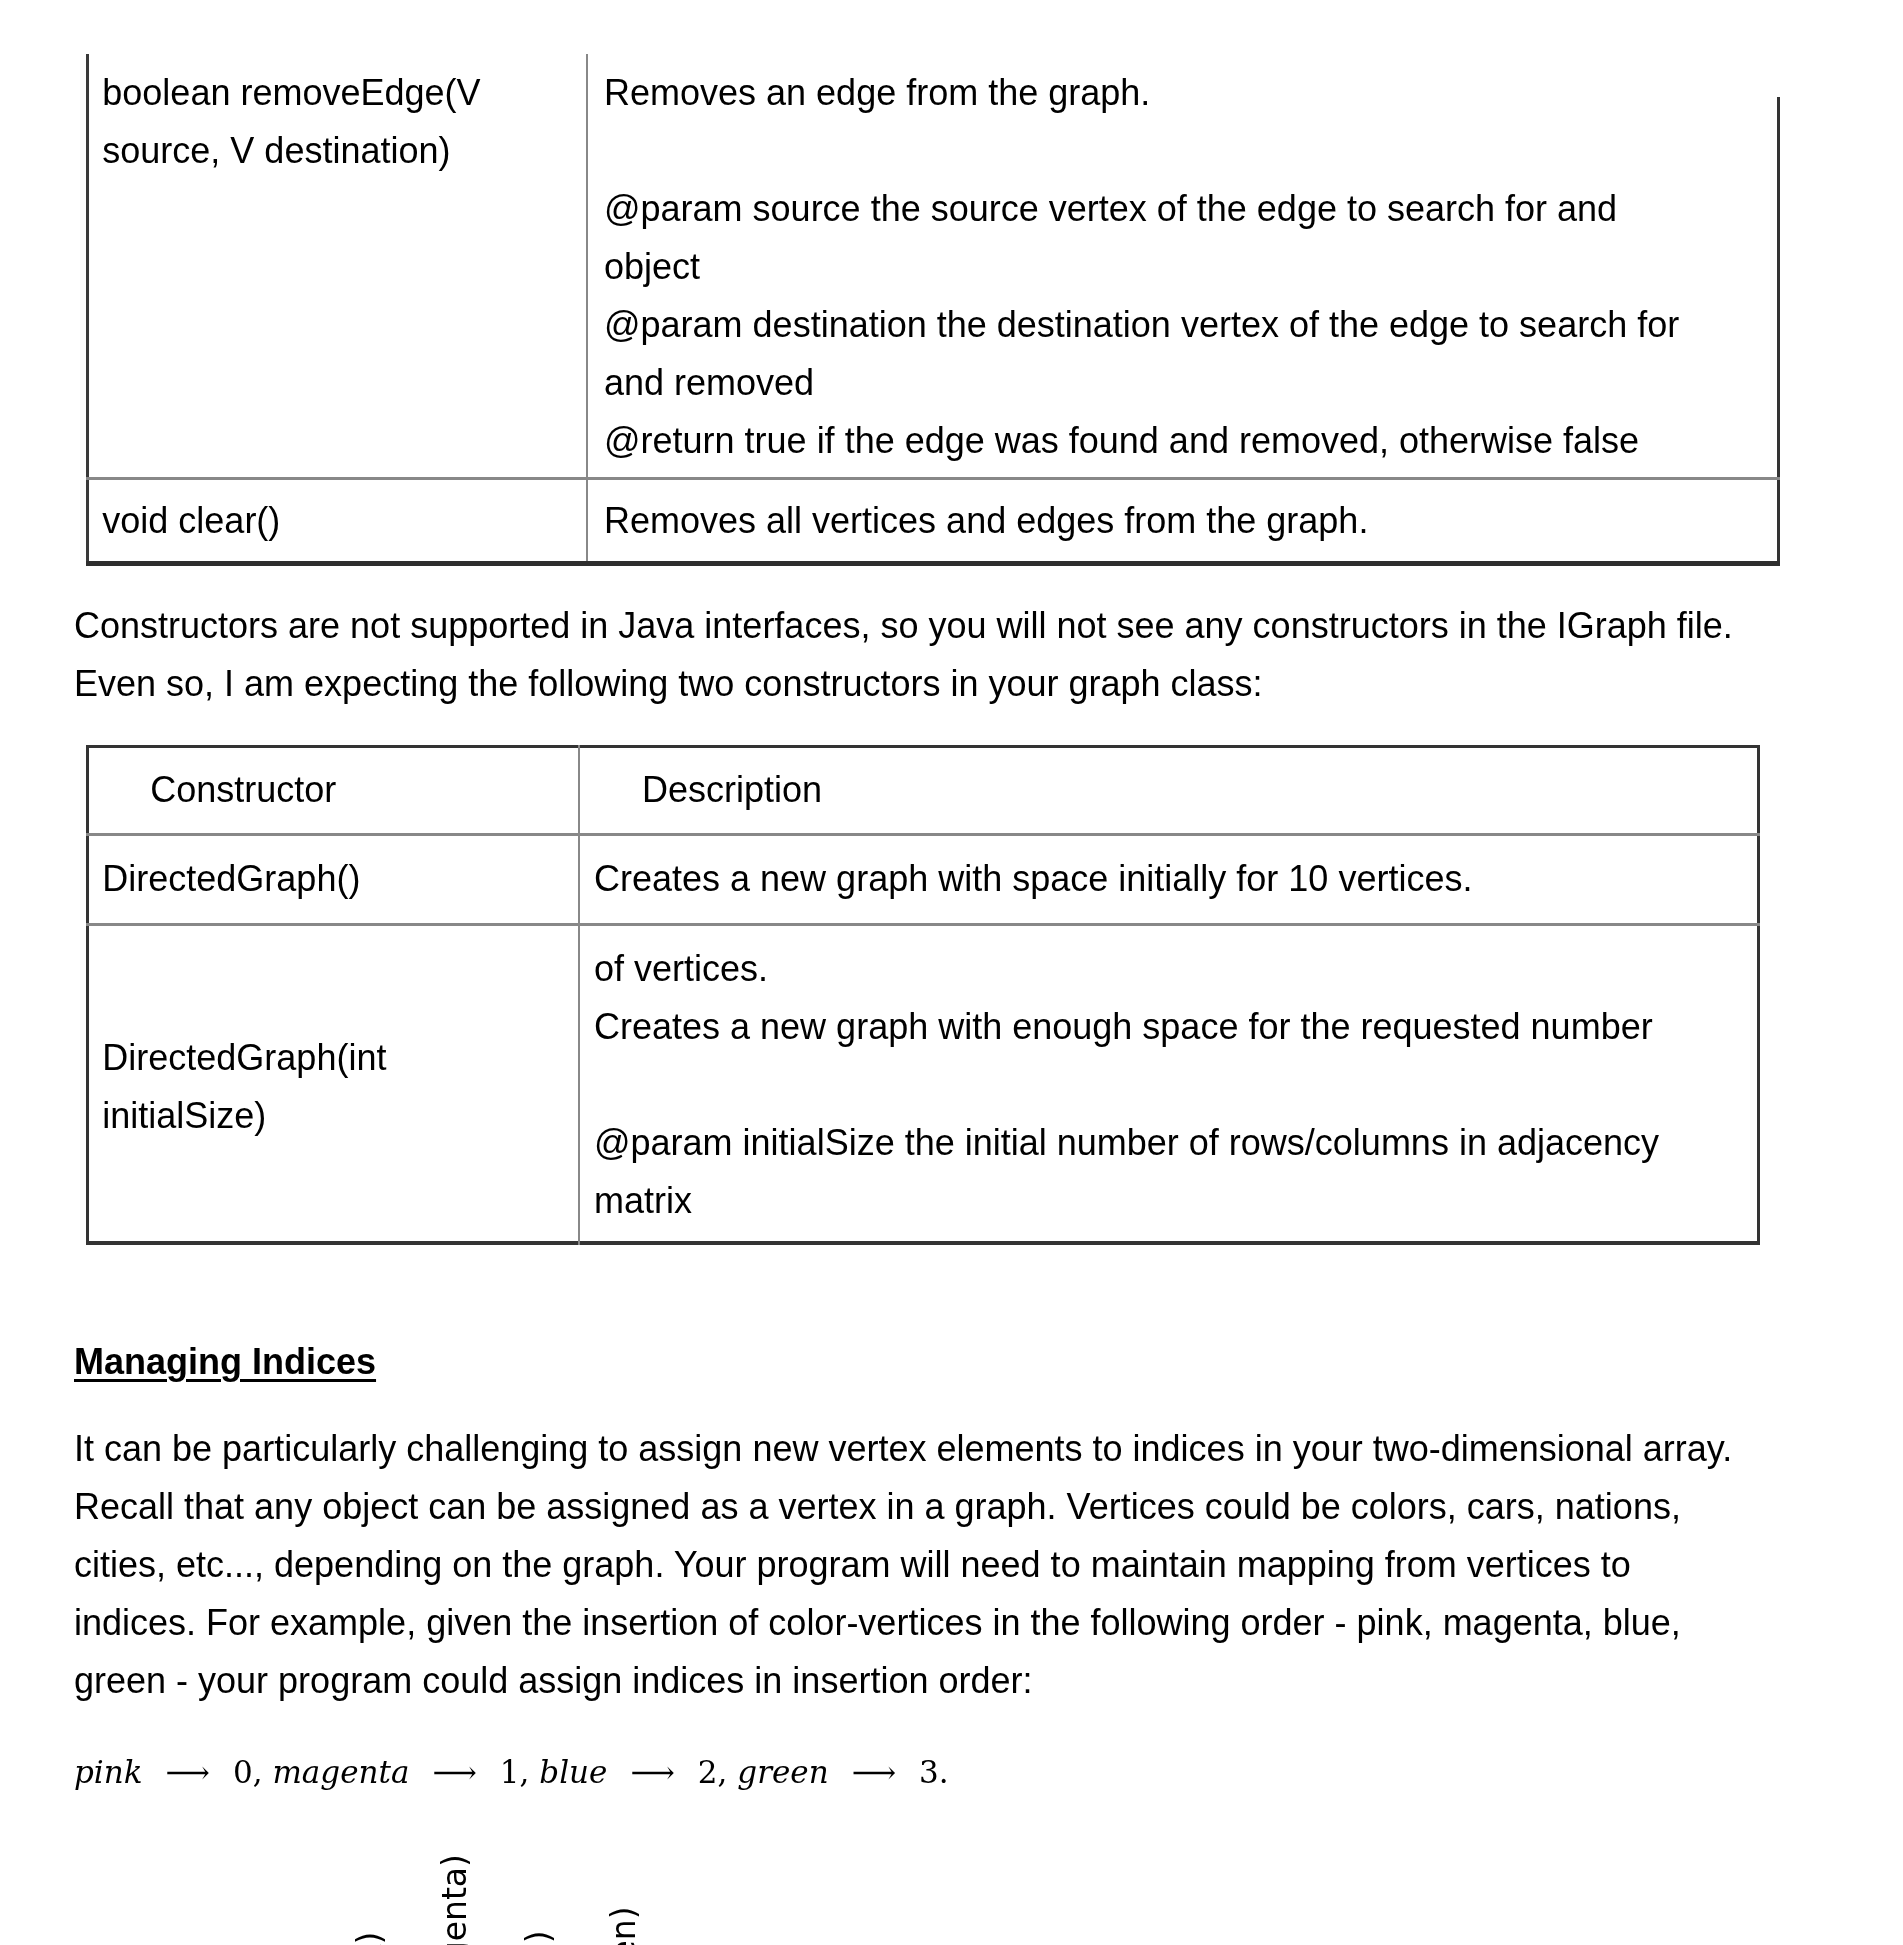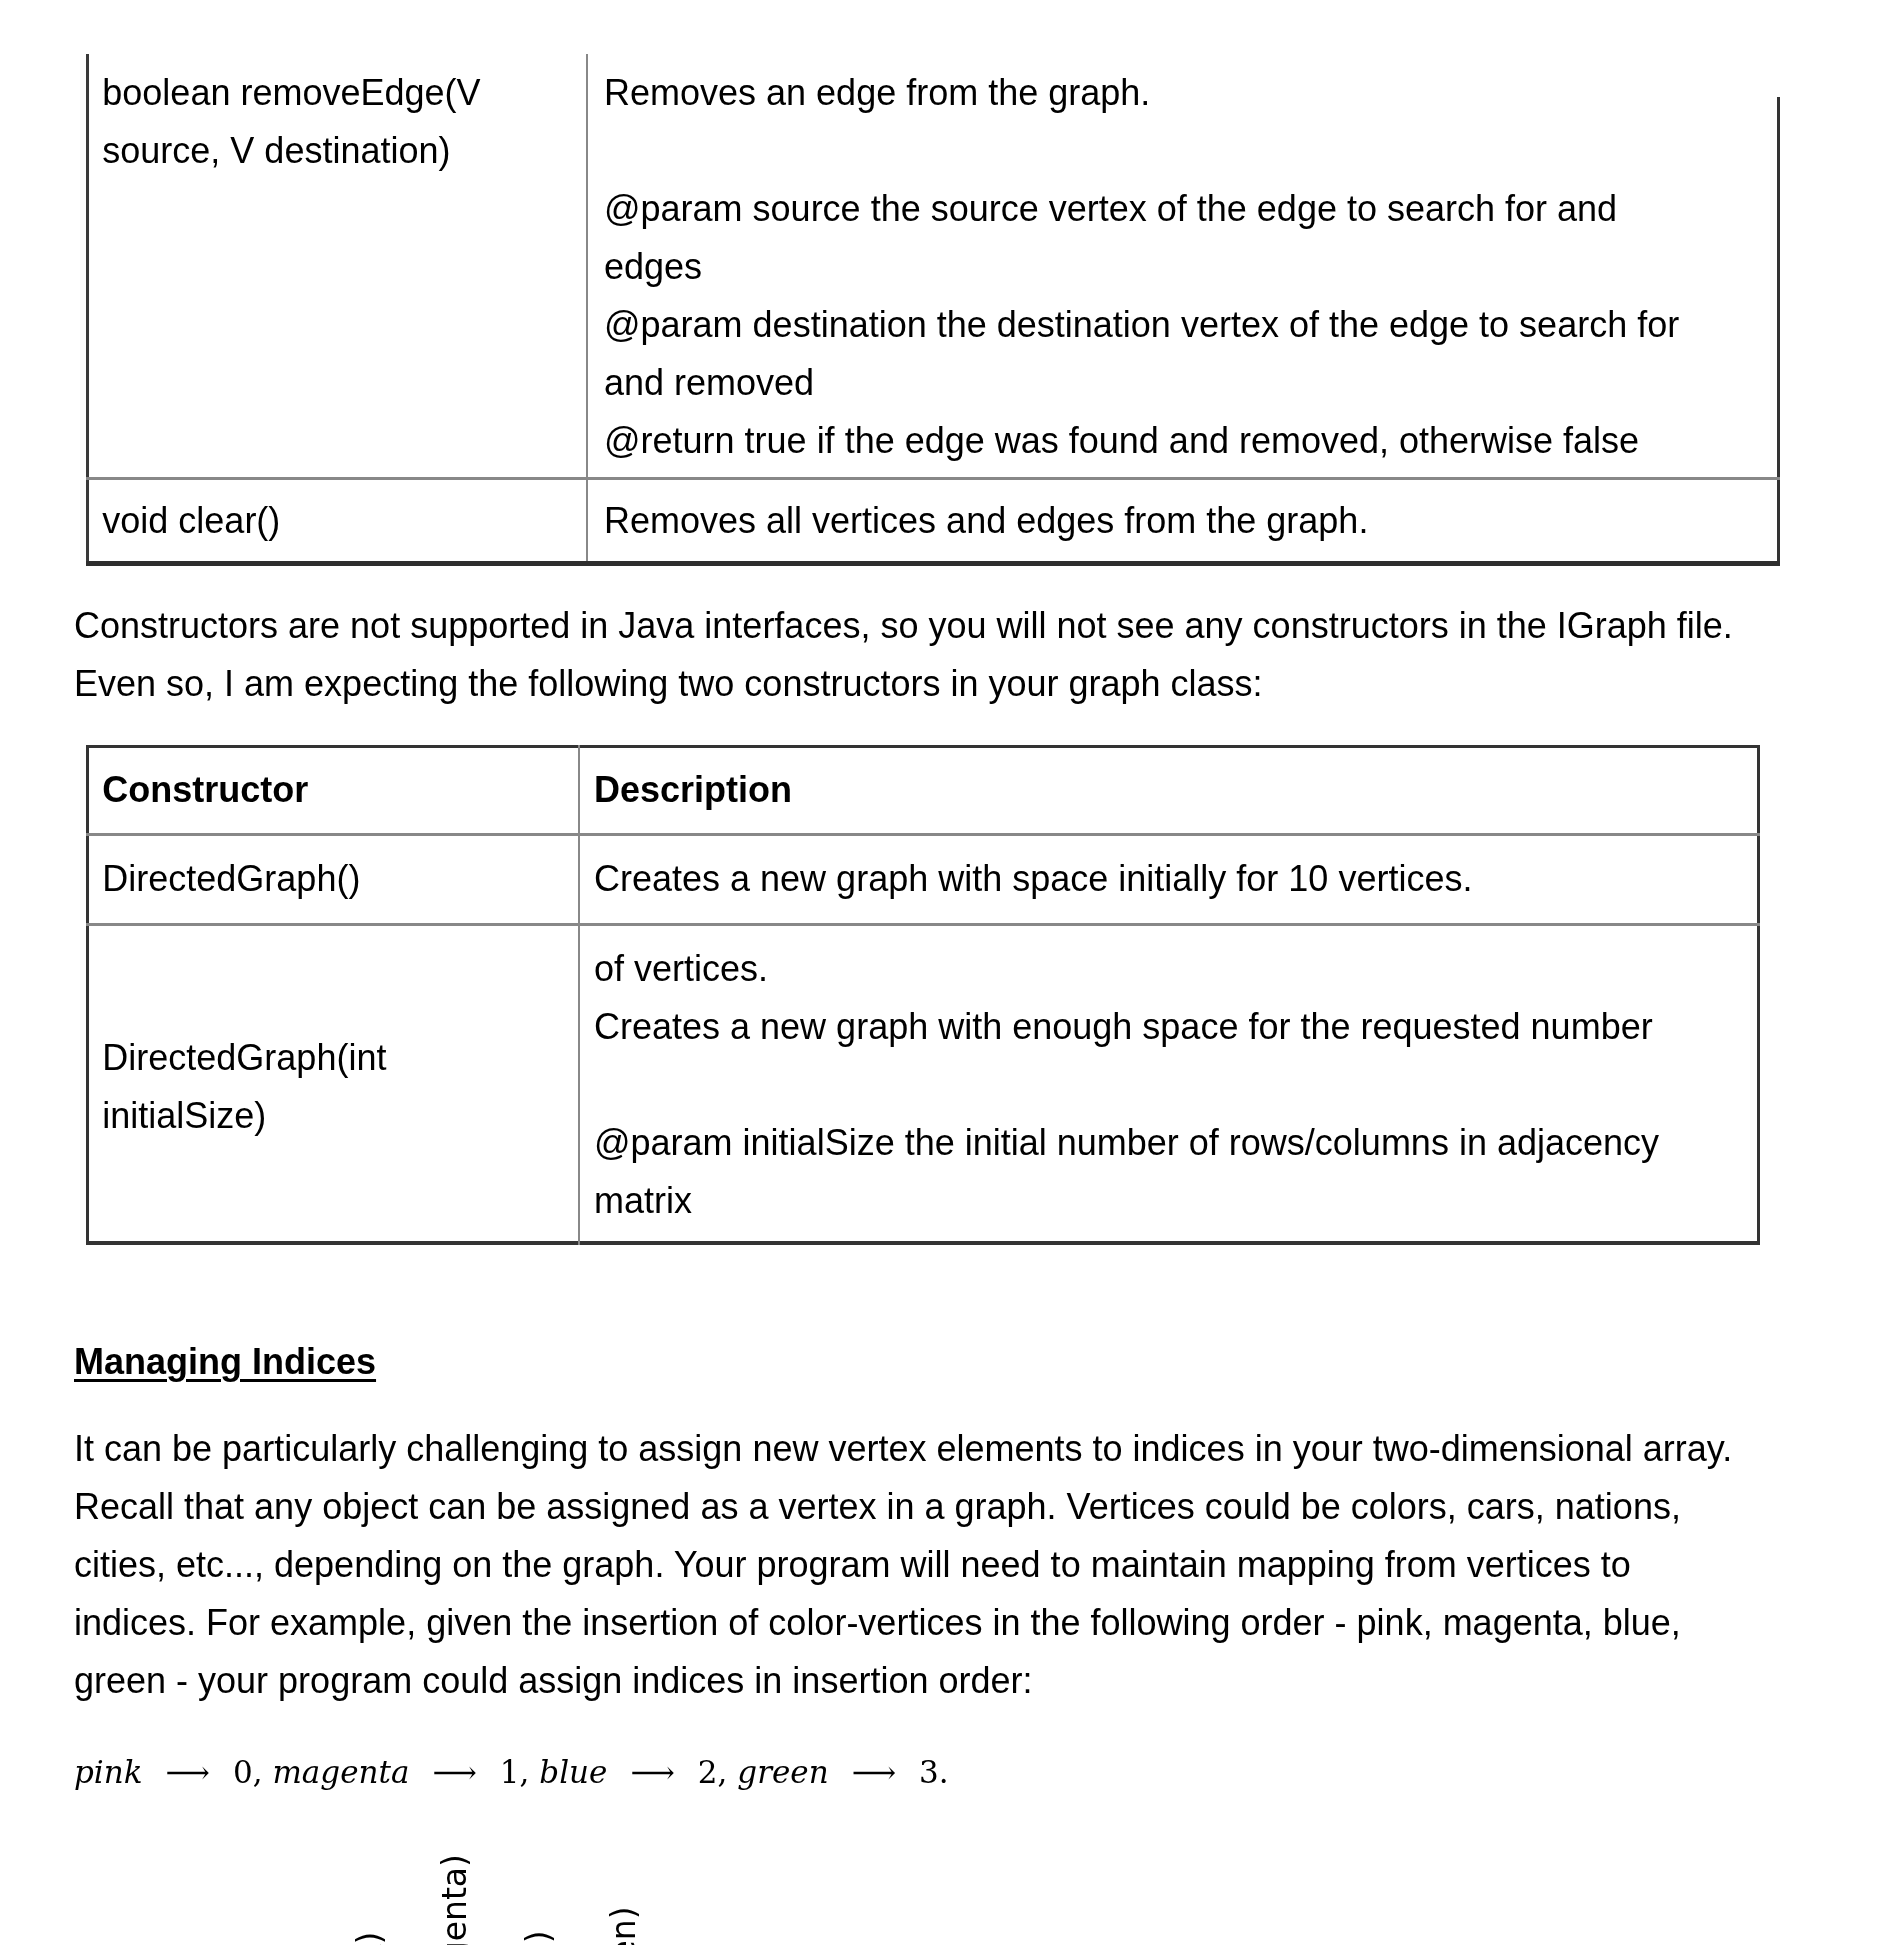--- a/index.html
+++ b/index.html
@@ -20,21 +20,21 @@
   
   .para { position: absolute; left: 74px; font-size: 36px; line-height: 58px; white-space: nowrap; }
 
   
   #t2 { position: absolute; left: 86px; top: 745px; width: 1674px; height: 500px; }
   #t2 .frame { position: absolute; inset: 0; border: 3.1px solid #333; border-bottom-width: 4.7px; box-sizing: border-box; }
   #t2 .vmid { position: absolute; left: 492px; top: 0; width: 2.3px; height: 500px; background: #888; }
   #t2 .h1 { position: absolute; left: 0; top: 88px; width: 1674px; height: 3.1px; background: #888; }
   #t2 .h2 { position: absolute; left: 0; top: 178px; width: 1674px; height: 3.1px; background: #888; }
   #t2 .cell { position: absolute; font-size: 36px; line-height: 58px; white-space: nowrap; }
-  .bold { font-weight: bold; }
+  .bold { font-weight: normal; margin-left: 48px; }
 
   .heading { position: absolute; left: 74px; top: 1333px; font-size: 36px; line-height: 58px;
              font-weight: bold; text-decoration: underline; text-decoration-thickness: 3.1px; text-underline-offset: 5.4px; }
 
   .formula { position: absolute; left: 74px; top: 1739px; font-family: "DejaVu Serif", serif;
              font-size: 31px; line-height: 66px; white-space: nowrap; }
   .formula .it { font-style: italic; }
   .formula .arr { display: inline-block; margin: 0 23px; }
 
   
@@ -53,21 +53,21 @@
   <div class="hb"></div>
 
   <div class="c1 txt" style="top:9.7px">
     <div>boolean removeEdge(V</div>
     <div>source, V destination)</div>
   </div>
   <div class="c2 txt" style="top:9.7px">
     <div>Removes an edge from the graph.</div>
     <div style="height:58px"></div>
     <div>@param source the source vertex of the edge to search for and</div>
-    <div>edges</div>
+    <div>object</div>
     <div>@param destination the destination vertex of the edge to search for</div>
     <div>and removed</div>
     <div>@return true if the edge was found and removed, otherwise false</div>
   </div>
 
   <div class="c1 txt" style="top:438px">
     <div>void clear()</div>
   </div>
   <div class="c2 txt" style="top:438px">
     <div>Removes all vertices and edges from the graph.</div>

